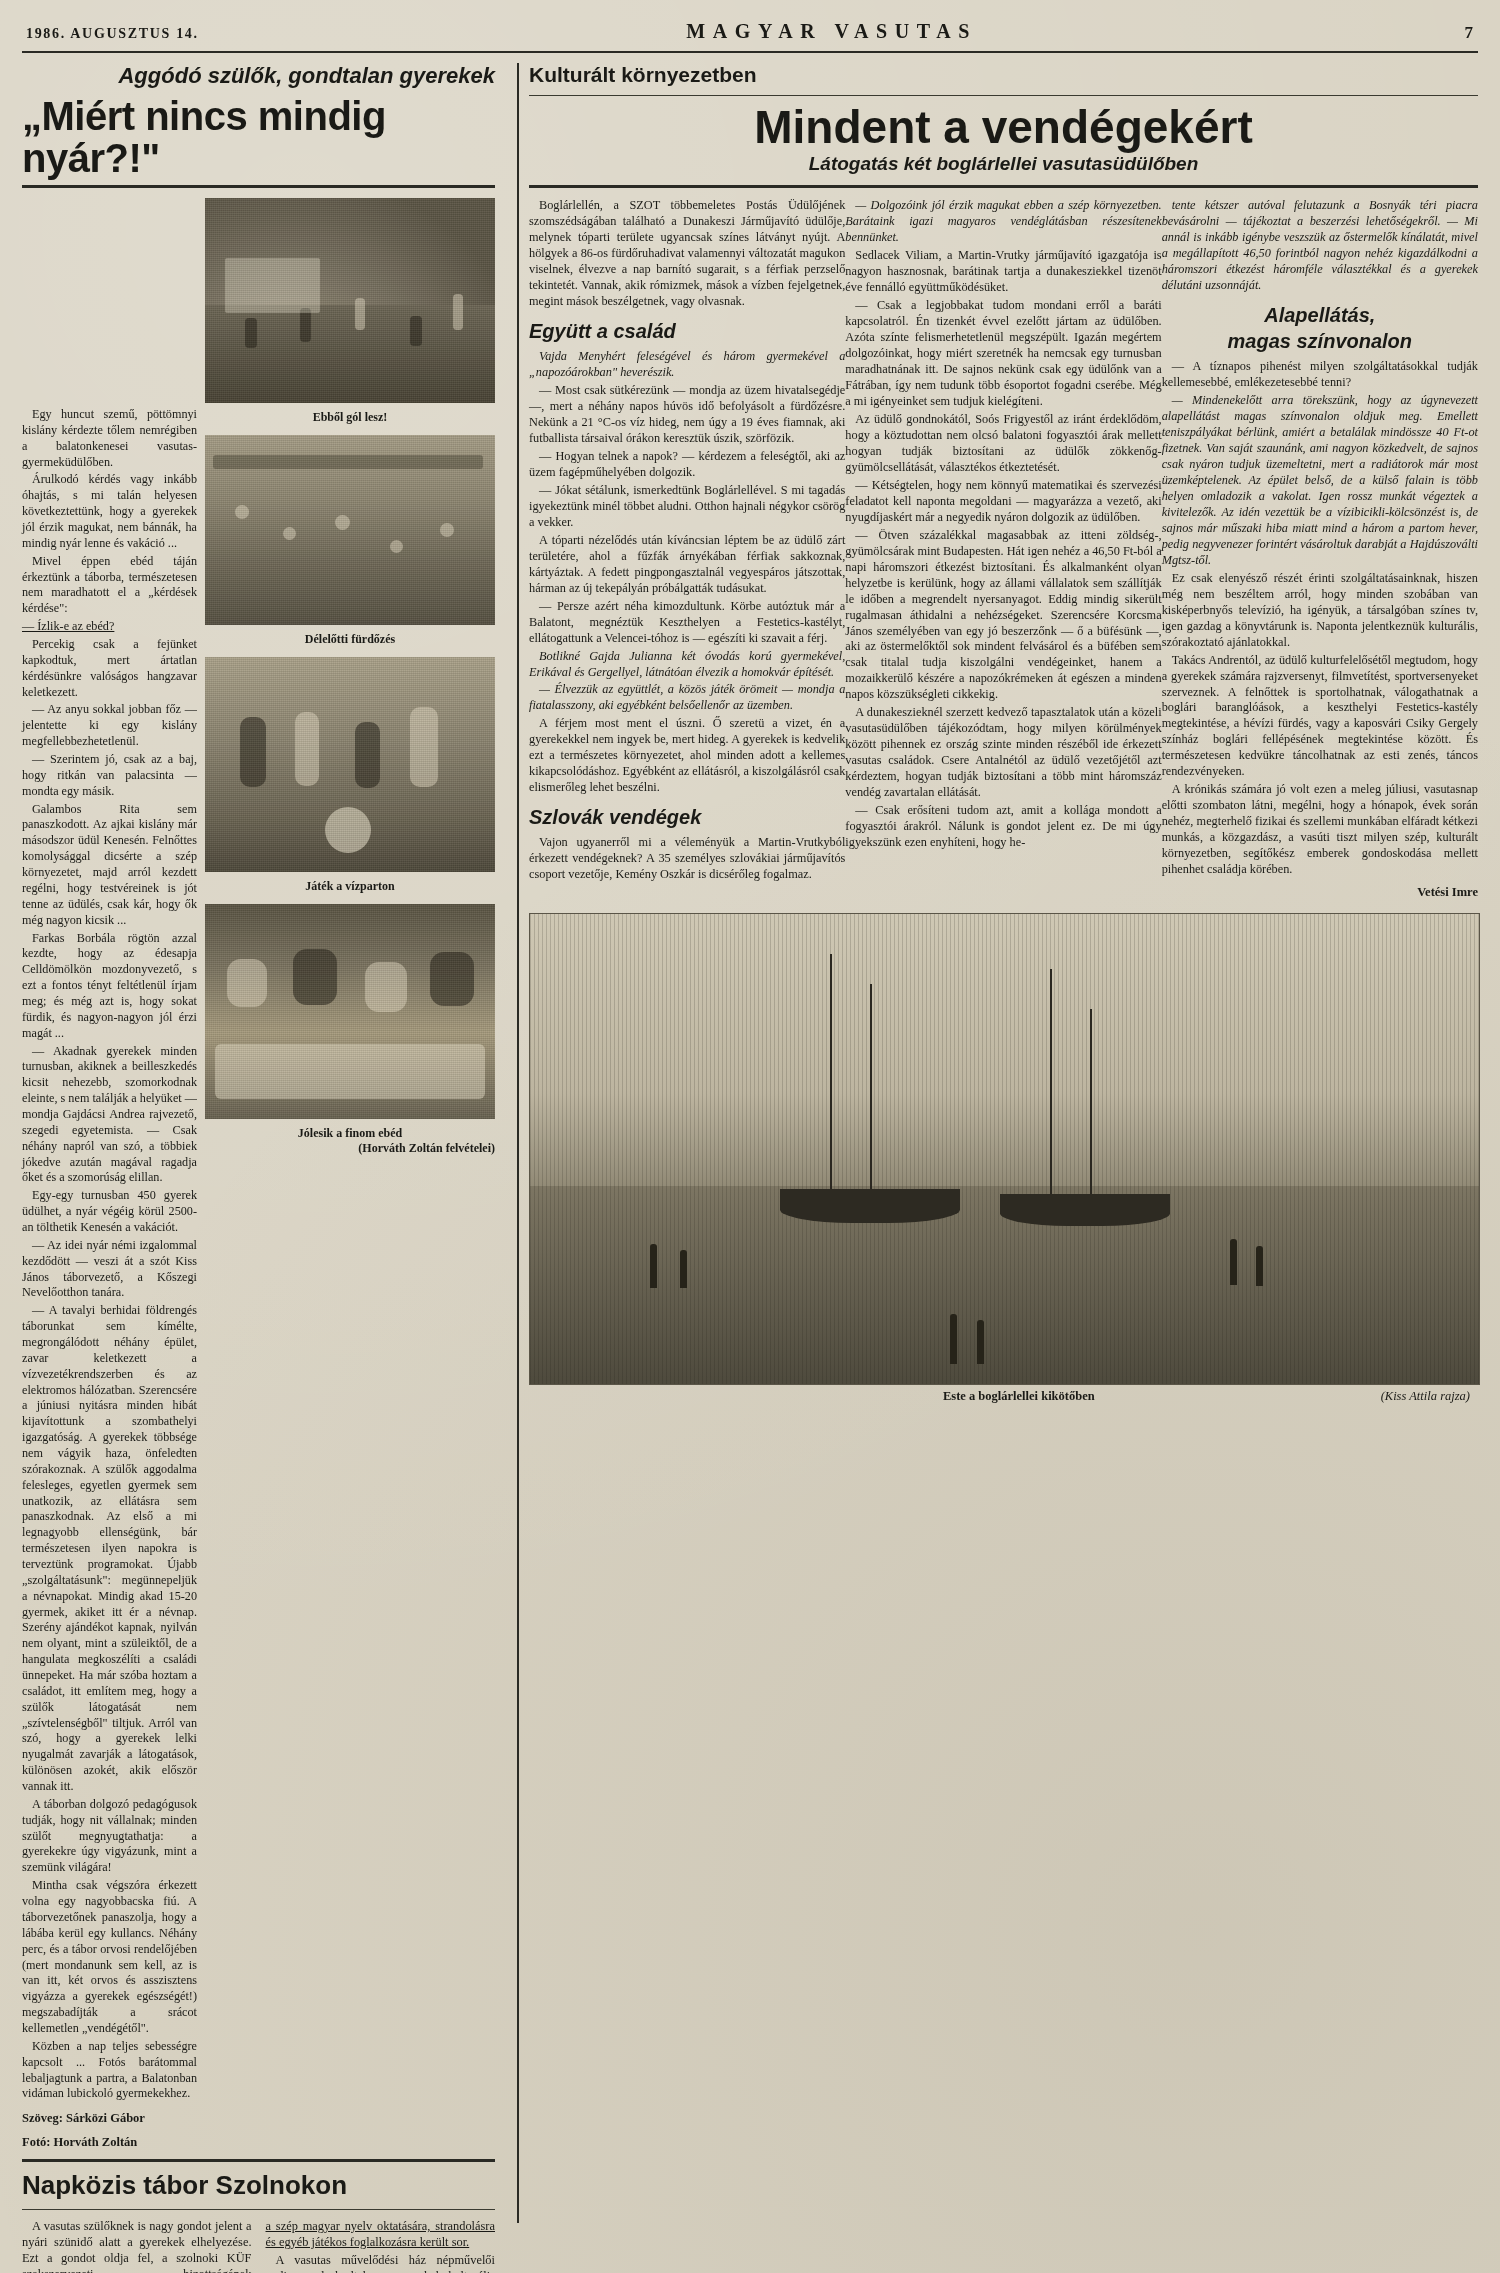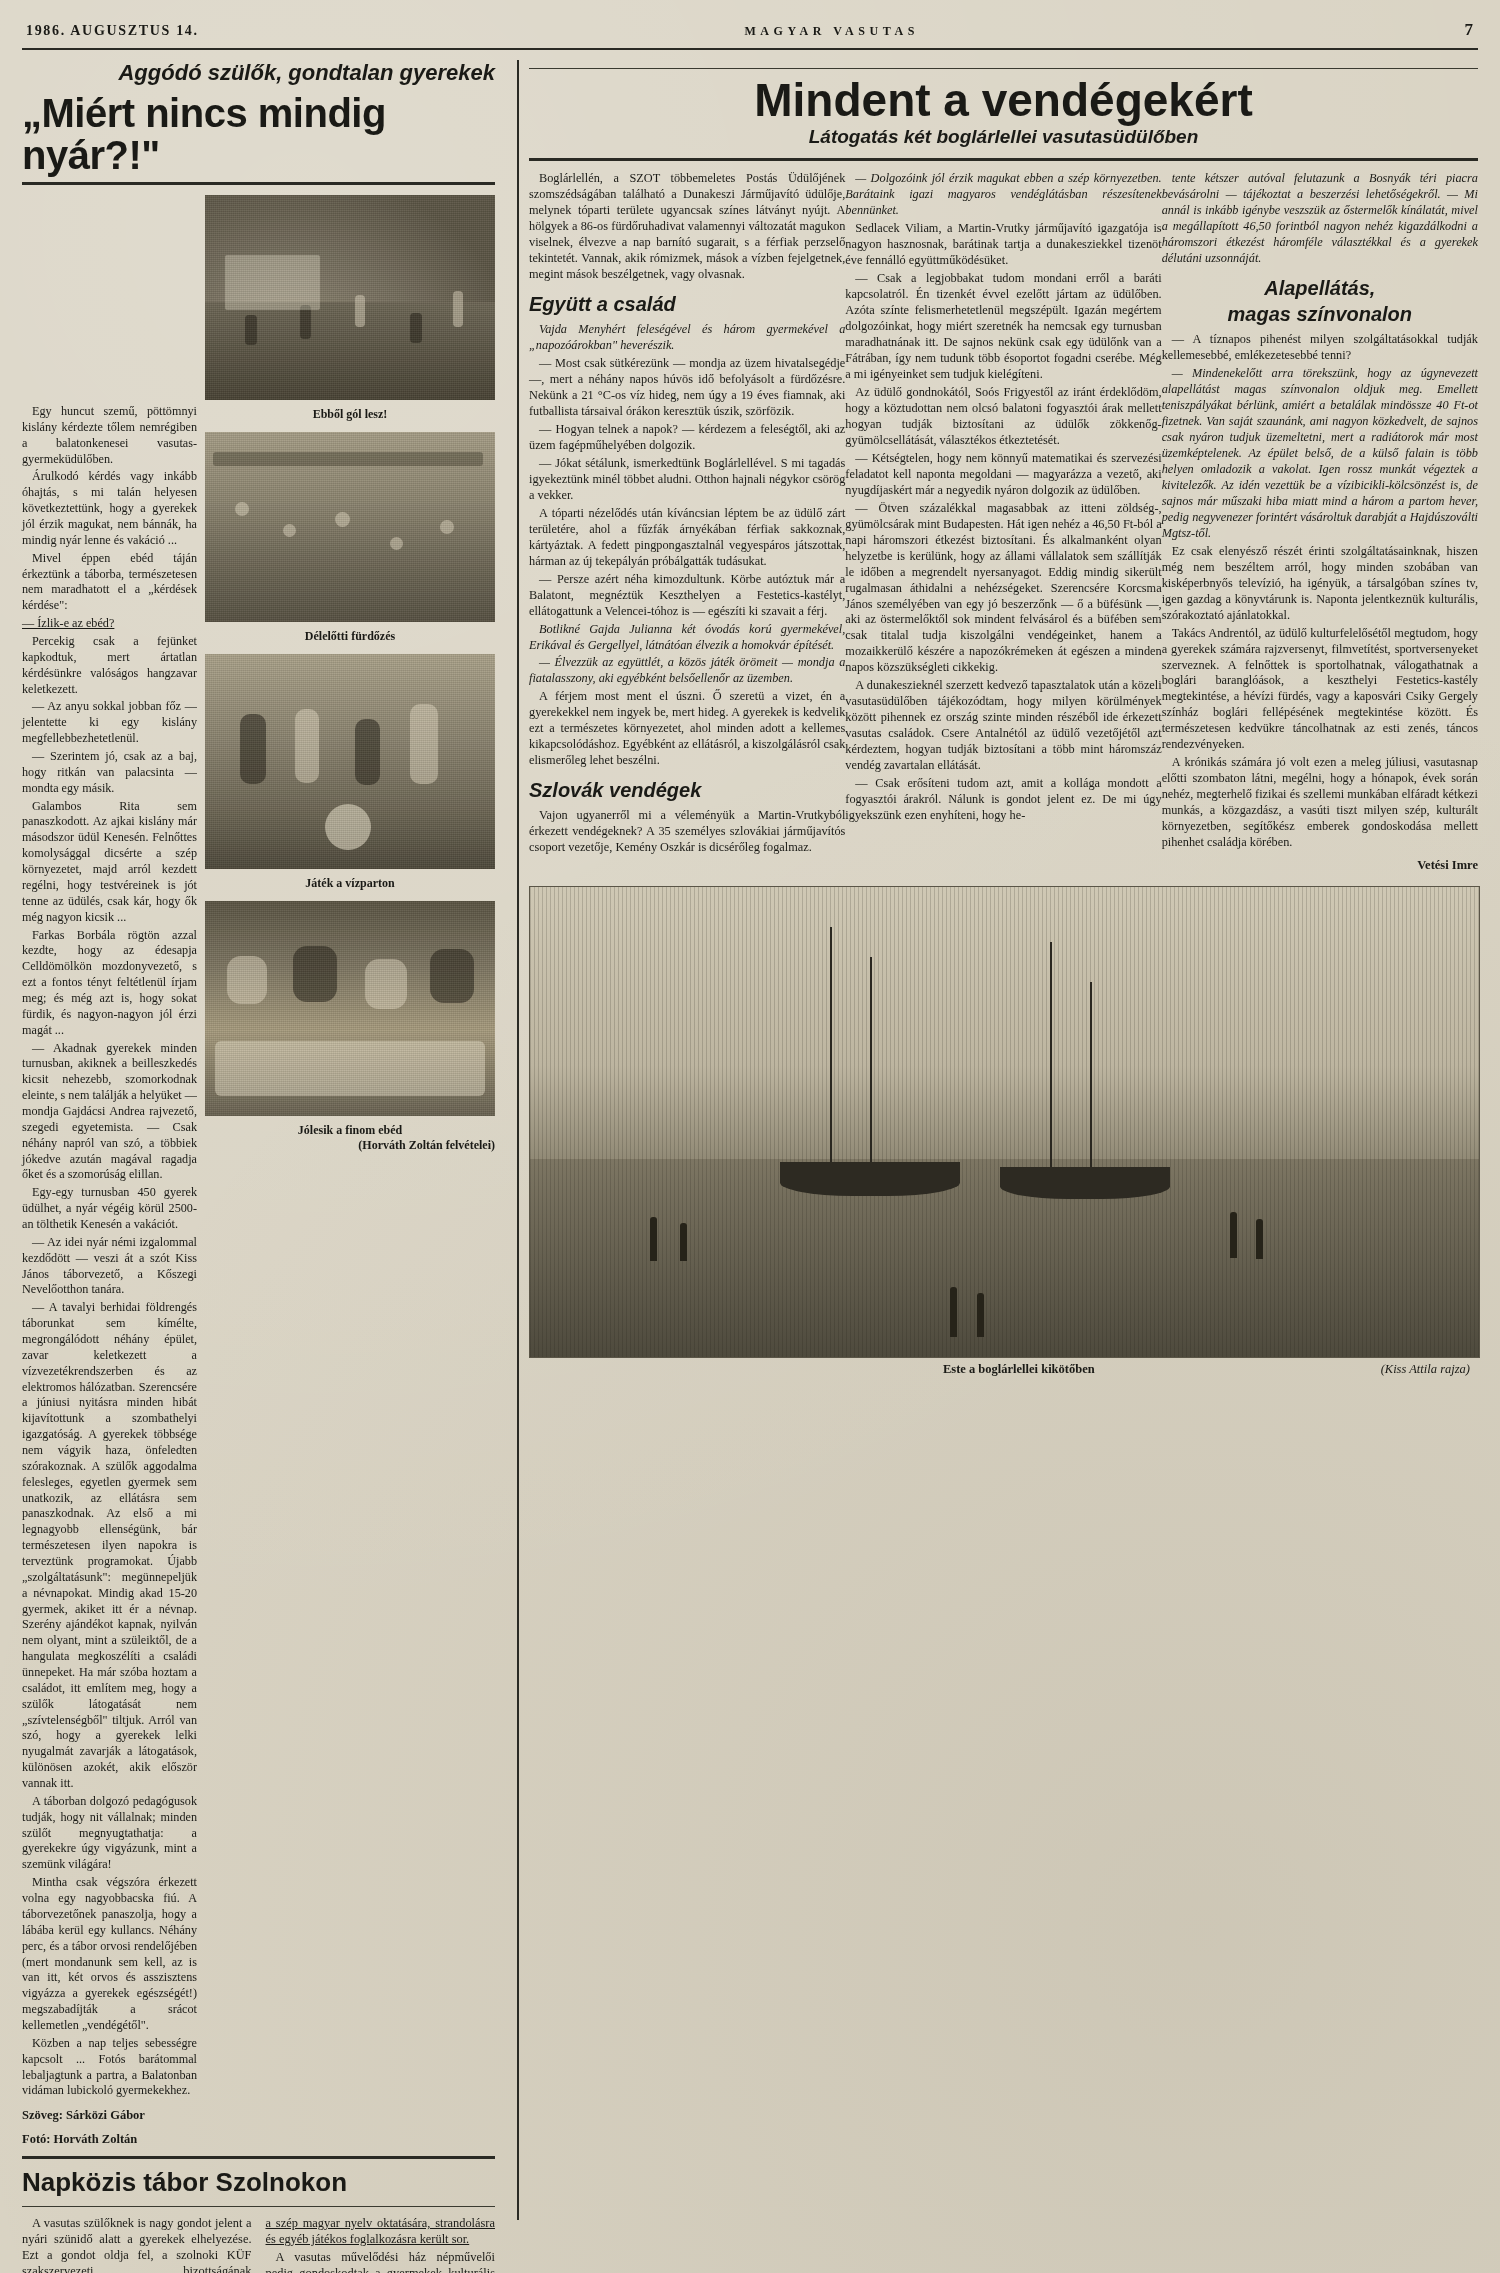--- a/index.html
+++ b/index.html
@@ -21,21 +21,21 @@
     box-sizing:border-box;
   }
   
   .masthead{
     display:flex;align-items:baseline;justify-content:space-between;
     font-size:15px;letter-spacing:.06em;
     padding:6px 4px 8px 4px;
     border-bottom:2px solid #2a2a24;
   }
   .mh-left{font-weight:bold;letter-spacing:.12em;font-size:14px;}
-  .mh-center{font-size:12px;letter-spacing:.38em;font-weight:bold;}
+  .mh-center{font-size:20px;letter-spacing:.38em;font-weight:bold;}
   .mh-right{font-size:17px;font-weight:bold;}
   
   .content{
     display:flex;
     margin-top:10px;
     height:2160px;
   }
   .left-block{width:485px;flex:0 0 485px;padding-right:12px;box-sizing:border-box;}
   .vrule{width:2px;background:#2a2a24;margin:0 10px;}
   .right-block{flex:1;display:block;}
@@ -278,20 +278,21 @@
           </div>
         </div>
       </div>
 
     </div>
 
     <div class="vrule"></div>
 
     <div class="right-block">
 
+      <div class="right-head">Kulturált környezetben</div>
       <div class="rule-thin"></div>
       <div class="right-title">Mindent a vendégekért</div>
       <div class="deck">Látogatás két boglárlellei vasutasüdülőben</div>
       <div class="rule-thick"></div>
 
       <div class="rcols">
 
         <div class="rcol">
           <p>Boglárlellén, a SZOT többemeletes Postás Üdülőjének szomszédságában található a Dunakeszi Járműjavító üdülője, melynek tóparti területe ugyancsak színes látványt nyújt. A hölgyek a 86-os fürdőruhadivat valamennyi változatát magukon viselnek, élvezve a nap barnító sugarait, s a férfiak perzselő tekintetét. Vannak, akik rómizmek, mások a vízben fejelgetnek, megint mások beszélgetnek, vagy olvasnak.</p>
           <div class="subhead">Együtt a család</div>

